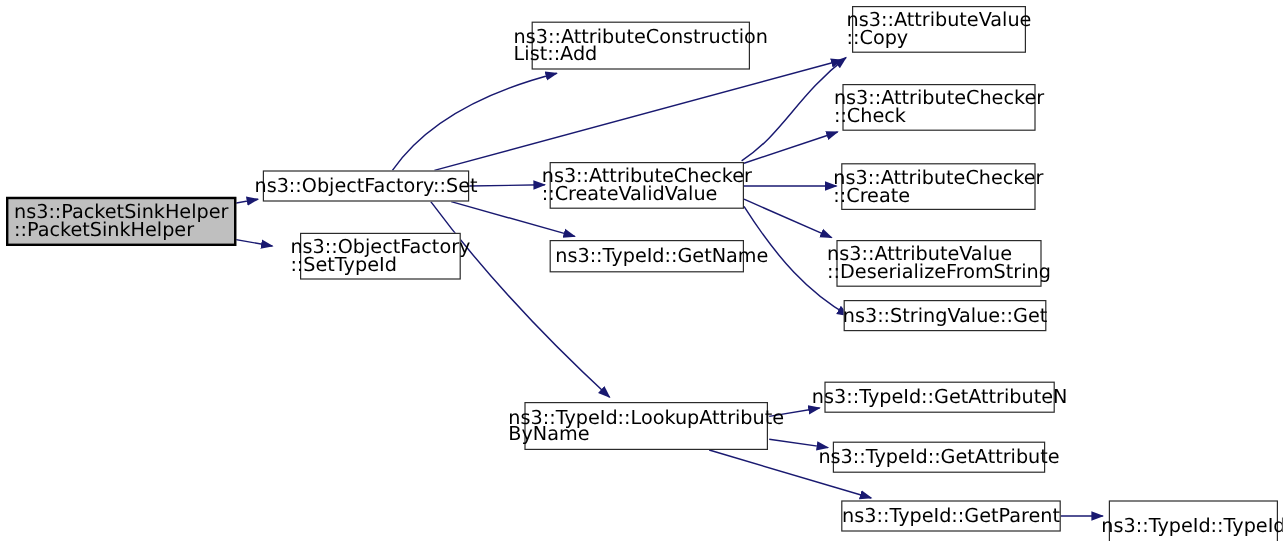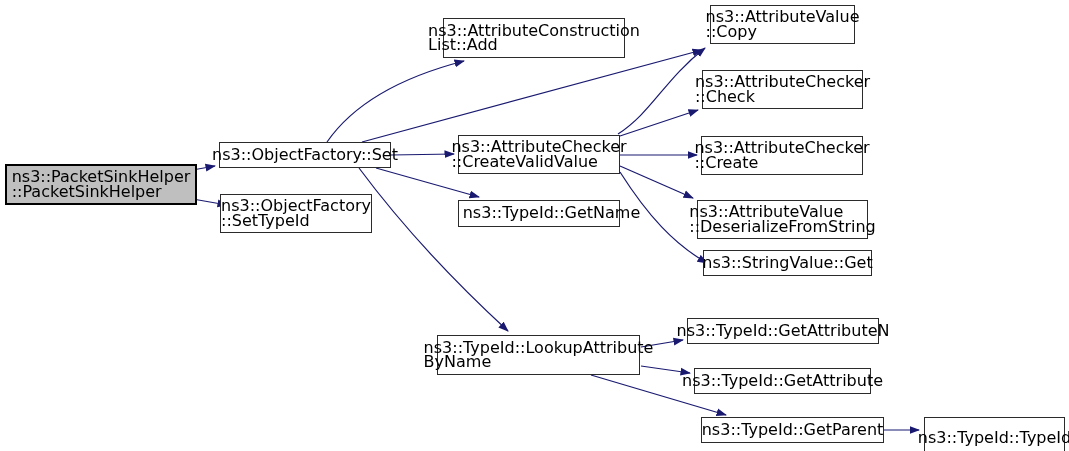--- a/index.html
+++ b/index.html
@@ -54,21 +54,21 @@
     cursor: pointer;
   }
   .node.highlight {
     background: var(--highlight-fill);
     border-color: #000000;
     border-width: 2px;
   }
   
   .n-psh        { left: 5px;   top: 164px; width: 192px; height: 41px; }
   .n-set        { left: 219px; top: 142px; width: 172px; height: 26px; }
-  .n-settypeid  { left: 220px; top: 194px; width: 152px; height: 39px; }
+  .n-settypeid  { left: 250px; top: 194px; width: 134px; height: 39px; }
   .n-add        { left: 443px; top: 18px;  width: 182px; height: 40px; }
   .n-copy       { left: 710px; top: 5px;   width: 145px; height: 39px; }
   .n-check      { left: 702px; top: 70px;  width: 161px; height: 39px; }
   .n-cvv        { left: 458px; top: 135px; width: 162px; height: 39px; }
   .n-create     { left: 701px; top: 136px; width: 162px; height: 39px; }
   .n-deser      { left: 697px; top: 200px; width: 171px; height: 39px; }
   .n-strget     { left: 703px; top: 250px; width: 169px; height: 26px; }
   .n-getname    { left: 458px; top: 200px; width: 162px; height: 27px; padding-left: 25px; }
   .n-lookup     { left: 437px; top: 335px; width: 203px; height: 40px; }
   .n-getattrn   { left: 687px; top: 318px; width: 192px; height: 26px; }

